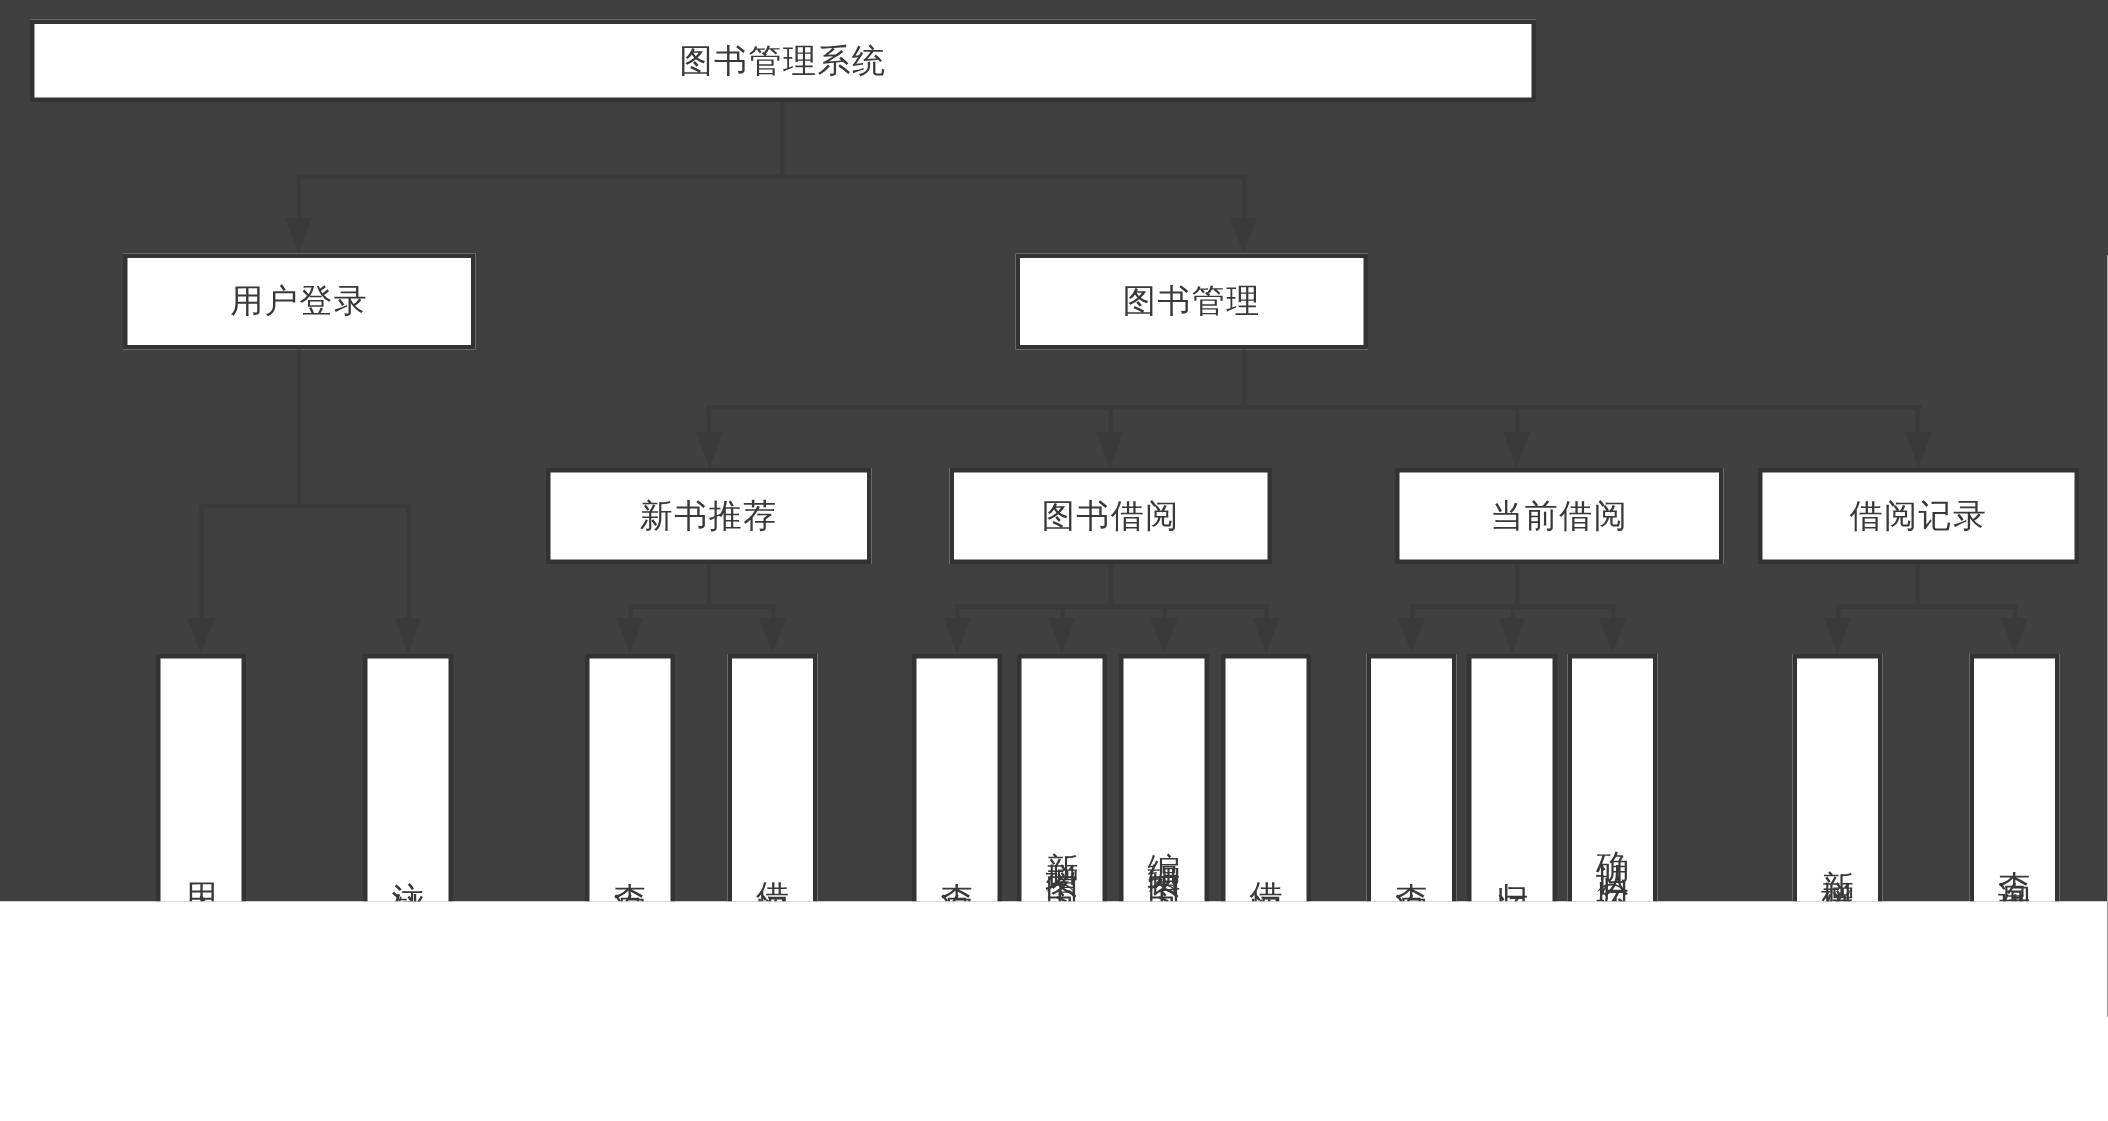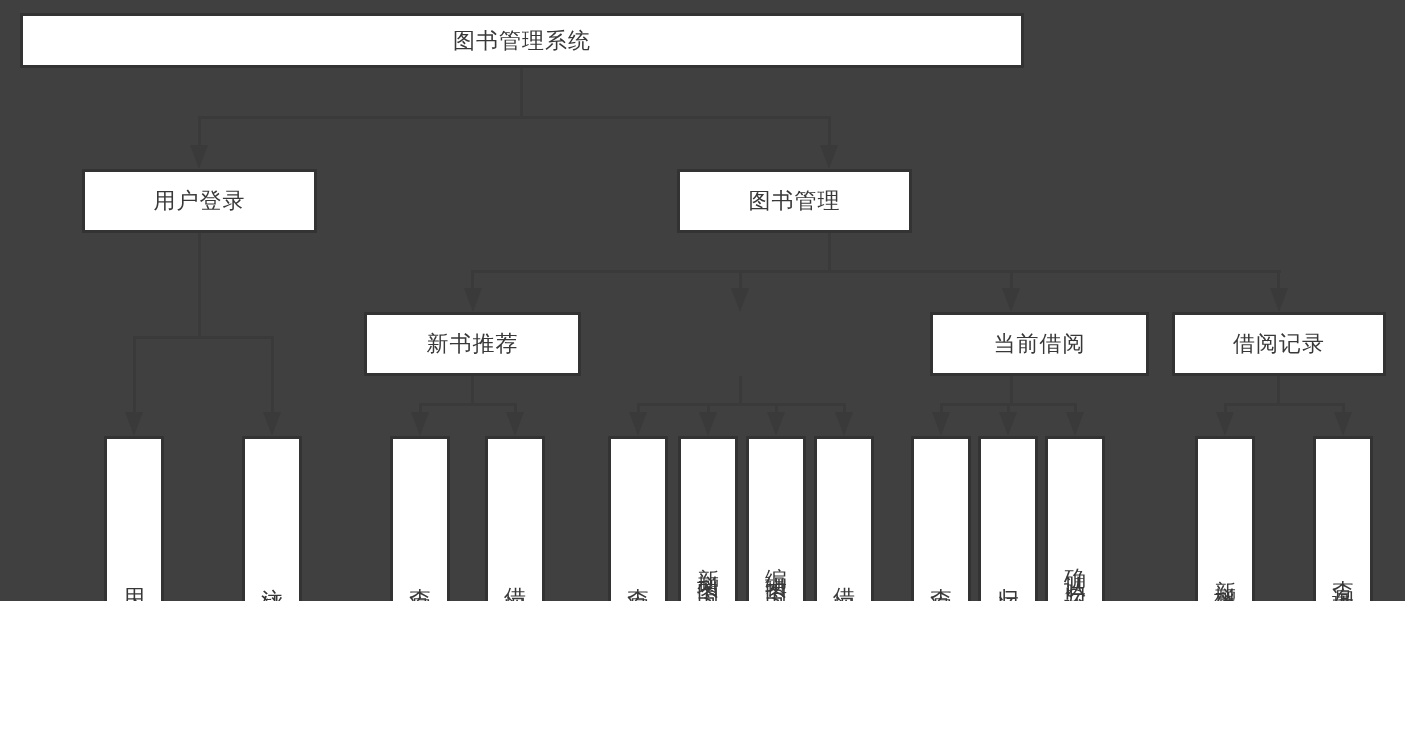--- a/index.html
+++ b/index.html
@@ -113,20 +113,23 @@
     <div class="vl" style="left:1277px; top:270px; height:22px;"></div>
     <div class="arrow" style="left:464px;  top:288px;"></div>
     <div class="arrow" style="left:731px;  top:288px;"></div>
     <div class="arrow" style="left:1002px; top:288px;"></div>
     <div class="arrow" style="left:1270px; top:288px;"></div>
   </div>
 
   <div class="node node-h" style="left:364px; top:312px; width:217px; height:64px;">
     <span>新书推荐</span>
   </div>
+  <div class="node node-h" style="left:633px; top:312px; width:215px; height:64px;">
+    <span>图书借阅</span>
+  </div>
   <div class="node node-h" style="left:930px; top:312px; width:219px; height:64px;">
     <span>当前借阅</span>
   </div>
   <div class="node node-h" style="left:1172px; top:312px; width:214px; height:64px;">
     <span>借阅记录</span>
   </div>
 
   <div>
     <div class="vl" style="left:471px; top:376px; height:30px;"></div>
     <div class="hl" style="left:419px; top:403px; width:98px;"></div>

